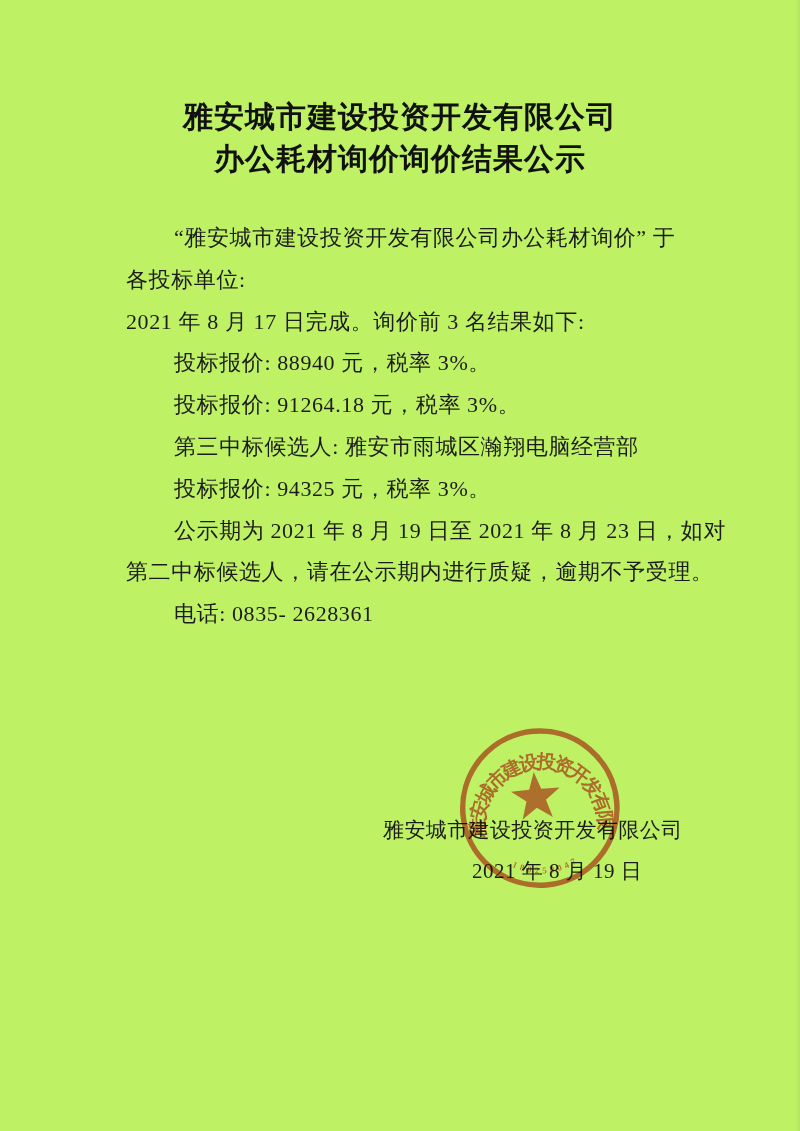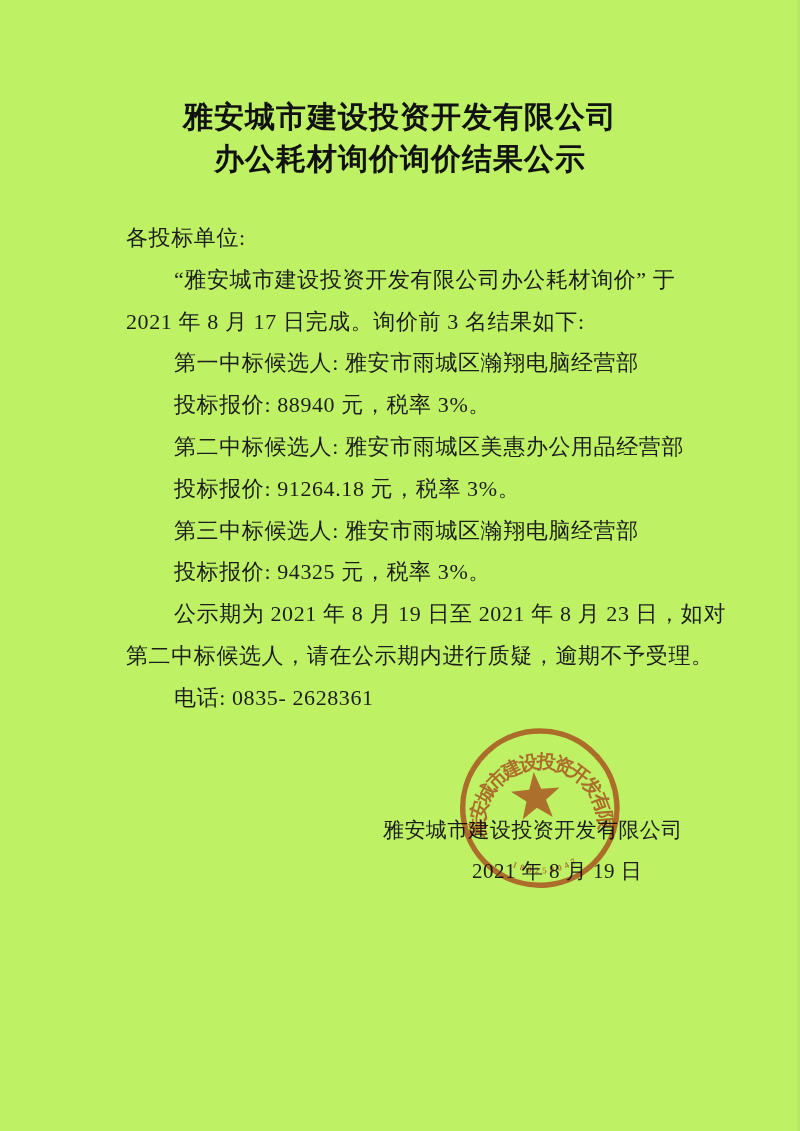--- a/index.html
+++ b/index.html
@@ -61,26 +61,24 @@
 <div class="page">
 
   <div class="scan-edge"></div>
 
   <div class="title-block">
     <div>雅安城市建设投资开发有限公司</div>
     <div>办公耗材询价询价结果公示</div>
   </div>
 
   <div class="body-block">
+    <div class="line indent">“雅安城市建设投资开发有限公司办公耗材询价” 于</div>
     <div class="line">各投标单位:</div>
-    <div class="line indent">“雅安城市建设投资开发有限公司办公耗材询价” 于</div>
     <div class="line">2021 年 8 月 17 日完成。询价前 3 名结果如下:</div>
-    <div class="line indent">第一中标候选人: 雅安市雨城区瀚翔电脑经营部</div>
     <div class="line indent">投标报价: 88940 元，税率 3%。</div>
-    <div class="line indent">第二中标候选人: 雅安市雨城区美惠办公用品经营部</div>
     <div class="line indent">投标报价: 91264.18 元，税率 3%。</div>
     <div class="line indent">第三中标候选人: 雅安市雨城区瀚翔电脑经营部</div>
     <div class="line indent">投标报价: 94325 元，税率 3%。</div>
     <div class="line indent">公示期为 2021 年 8 月 19 日至 2021 年 8 月 23 日，如对</div>
     <div class="line">第二中标候选人，请在公示期内进行质疑，逾期不予受理。</div>
     <div class="line indent">电话: 0835- 2628361</div>
   </div>
 
   <div class="sign-company">雅安城市建设投资开发有限公司</div>
 

